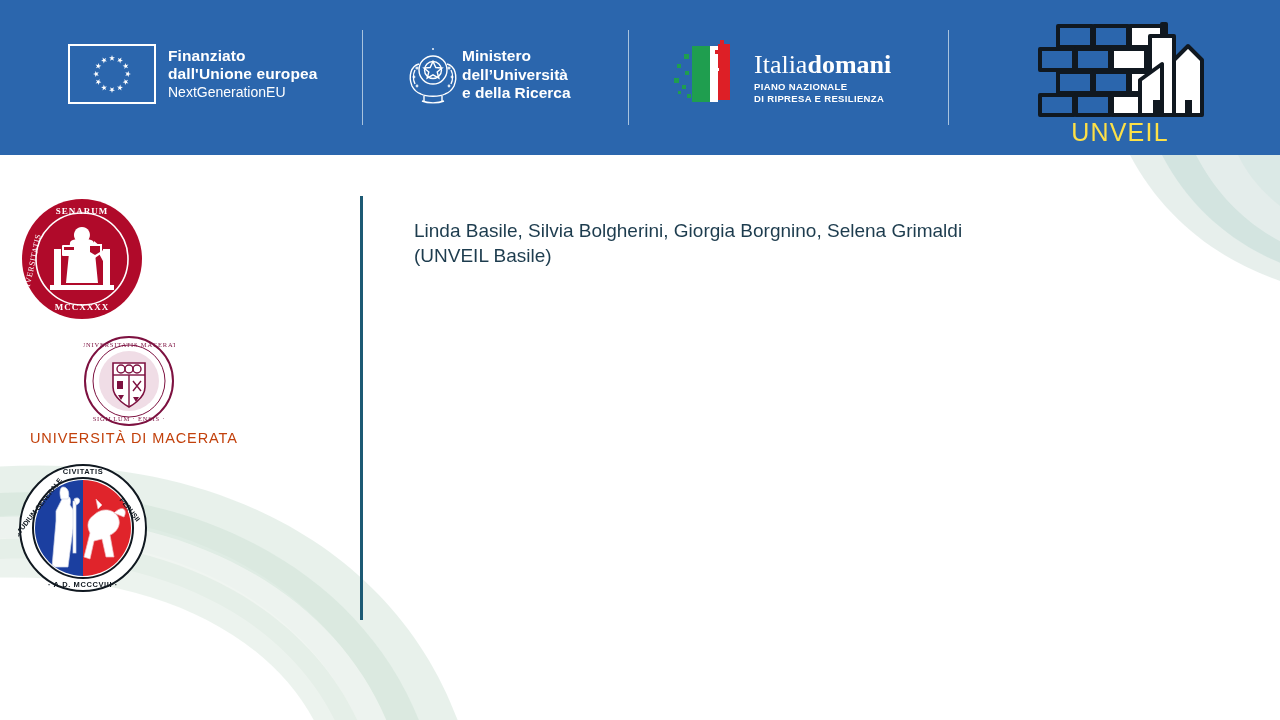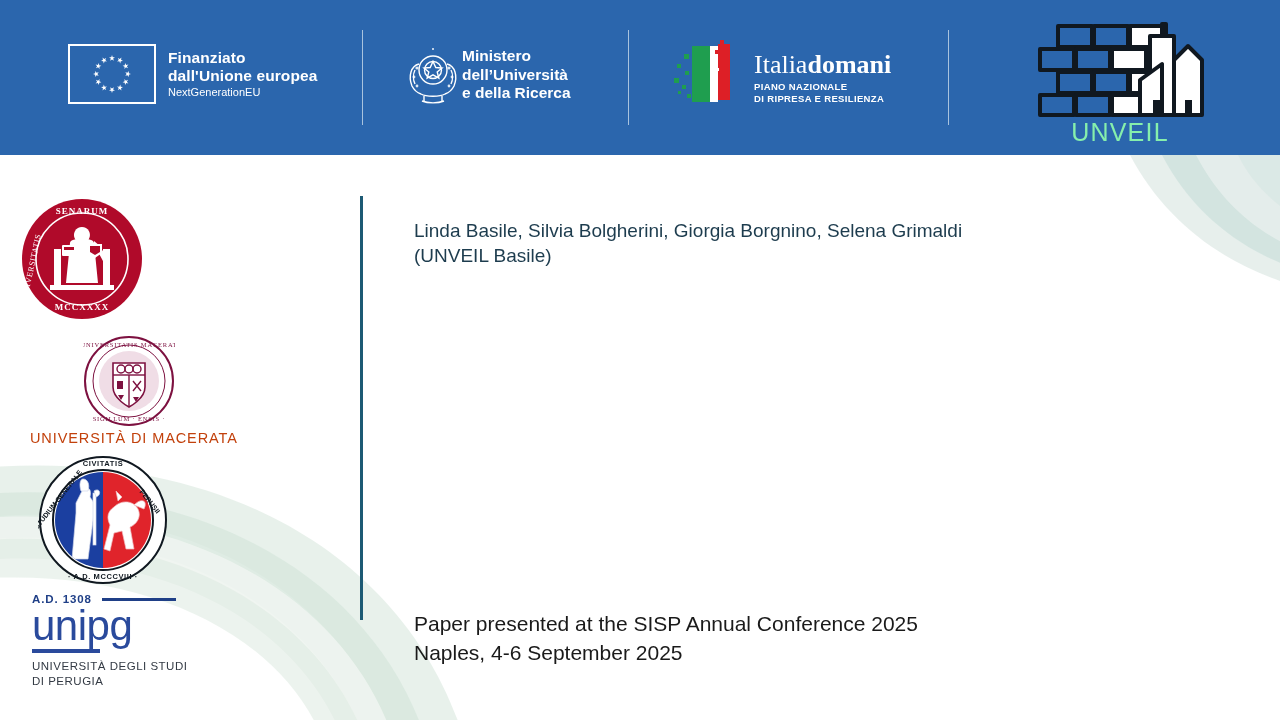--- a/index.html
+++ b/index.html
@@ -45,58 +45,58 @@
   #eu-logo { position: absolute; left: 68px; top: 44px; display: flex; align-items: center; }
   #eu-flag-box {
     width: 88px; height: 60px;
     border: 2px solid #ffffff;
     position: relative;
     box-sizing: border-box;
   }
   #eu-stars { position: absolute; left: 0; top: 0; width: 100%; height: 100%; }
   #eu-text { margin-left: 12px; color: #ffffff; line-height: 1.14; }
   #eu-text .l1, #eu-text .l2 { font-weight: bold; font-size: 15.5px; letter-spacing: .1px; }
-  #eu-text .l3 { font-size: 11px; font-weight: normal; margin-top: 2px; }
+  #eu-text .l3 { font-size: 14px; font-weight: normal; margin-top: 2px; }
 
   
   #mur-logo { position: absolute; left: 404px; top: 44px; display: flex; align-items: center; }
   #mur-emblem { width: 58px; height: 62px; }
   #mur-text { color: #ffffff; font-weight: bold; font-size: 15.5px; line-height: 1.2; }
 
   
   #itd-logo { position: absolute; left: 668px; top: 38px; display: flex; align-items: flex-start; justify-content: center; }
   #itd-mark { width: 80px; height: 72px; }
   #itd-text { margin-left: 6px; margin-top: 14px; color: #ffffff; }
   #itd-word { font-family: "Liberation Serif", serif; font-size: 26px; line-height: 1; white-space: nowrap; }
   #itd-word .w2 { font-weight: bold; }
   #itd-sub { font-size: 9.5px; font-weight: bold; letter-spacing: .35px; line-height: 1.25; margin-top: 3px; }
 
   
   #unveil-logo { position: absolute; left: 1022px; top: 20px; width: 196px; text-align: center; }
   #unveil-mark { display: block; margin: 0 auto; }
   #unveil-word {
-    color: #86efac;
+    color: #fde047;
     font-size: 25px;
     letter-spacing: 1.2px;
     margin-top: 2px;
     line-height: 1;
   }
 
   
   #logo-column {
     position: absolute;
     left: 0; top: 175px;
     width: 352px;
     height: 470px;
     z-index: 3;
   }
   .univ-logo { position: absolute; display: flex; align-items: center; flex-direction: column; }
   #siena-logo { left: 20px; top: 22px; }
   #unimc-logo { left: 20px; top: 160px; }
-  #unipg-logo { left: 18px; top: 280px; align-items: center; }
+  #unipg-logo { left: 18px; top: 288px; align-items: center; }
 
   #siena-text { margin-left: 14px; color: #b00a2a; line-height: 1.02; }
   #siena-text .n1, #siena-text .n2 { font-weight: bold; font-size: 26px; letter-spacing: .2px; }
   #siena-text .n3 { font-size: 25px; font-weight: normal; margin-top: 4px; }
 
   #unimc-text { margin-left: 10px; }
   #unimc-word { font-size: 46px; font-weight: bold; line-height: .92; letter-spacing: -1px; }
   #unimc-word .a { color: #7d1140; }
   #unimc-word .b { color: #9b2050; }
   #unimc-sub { color: #c2410c; font-size: 14.5px; letter-spacing: .9px; margin-top: 3px; }
@@ -416,39 +416,23 @@
       </g>
       <g fill="#101820" font-family="Liberation Sans, sans-serif" font-size="7.5" font-weight="bold" letter-spacing=".6">
         <text x="65" y="11" text-anchor="middle">CIVITATIS</text>
         <text x="65" y="124" text-anchor="middle">· A.D. MCCCVIII ·</text>
       </g>
       <g fill="#101820" font-family="Liberation Sans, sans-serif" font-size="7" font-weight="bold">
         <text x="22" y="46" transform="rotate(-52 22 46)" text-anchor="middle">STUDIUM GENERALE</text>
         <text x="110" y="48" transform="rotate(52 110 48)" text-anchor="middle">PERUSII</text>
       </g>
     </svg>
-    <div id="unipg-text">
-      <div id="unipg-ad">
-        <span>A.D. 1308</span>
-        <span class="rule"></span>
-      </div>
-      <div id="unipg-word">unipg</div>
-      <div id="unipg-underline"></div>
-      <div id="unipg-sub">
-        <div>UNIVERSITÀ DEGLI STUDI</div>
-        <div>DI PERUGIA</div>
-      </div>
-    </div>
   </div>
 </div>
 
 <div id="content-divider"></div>
 
 <div id="main-content">
   <div id="authors-block">
     <div>Linda Basile, Silvia Bolgherini, Giorgia Borgnino, Selena Grimaldi</div>
     <div>(UNVEIL Basile)</div>
   </div>
-  <div id="conference-block">
-    <div>Paper presented at the SISP Annual Conference 2025</div>
-    <div>Naples, 4-6 September 2025</div>
-  </div>
 </div>
 
 </body></html>

